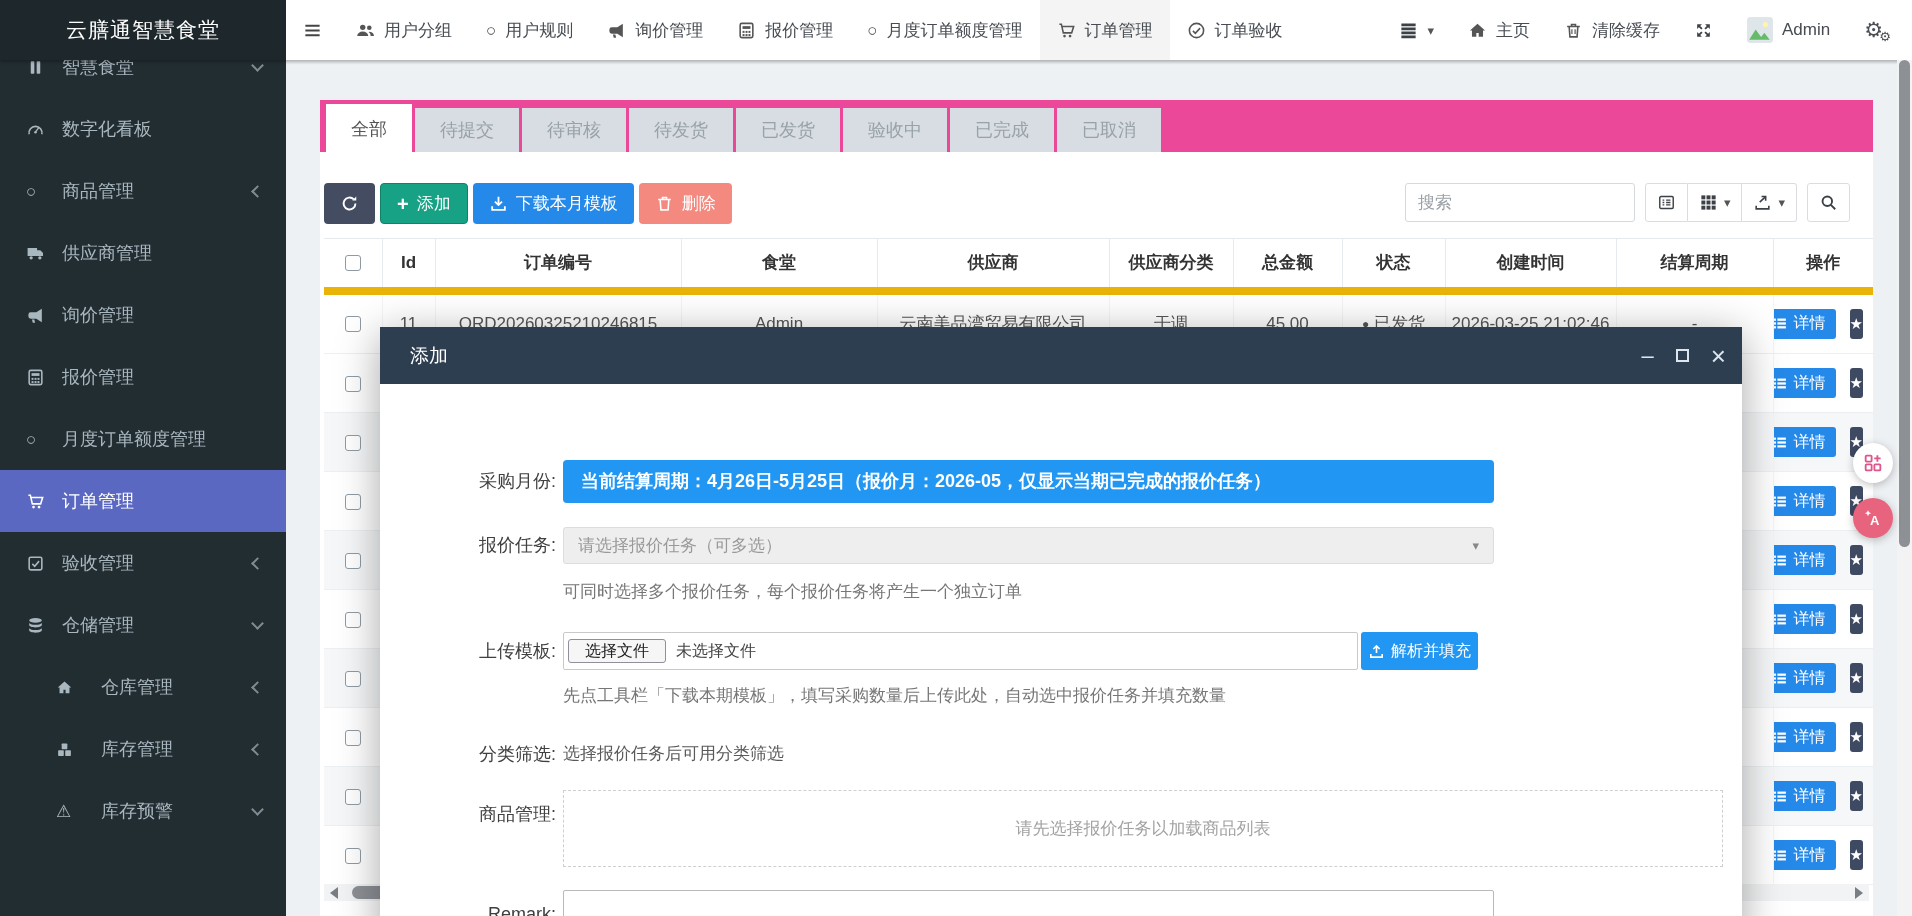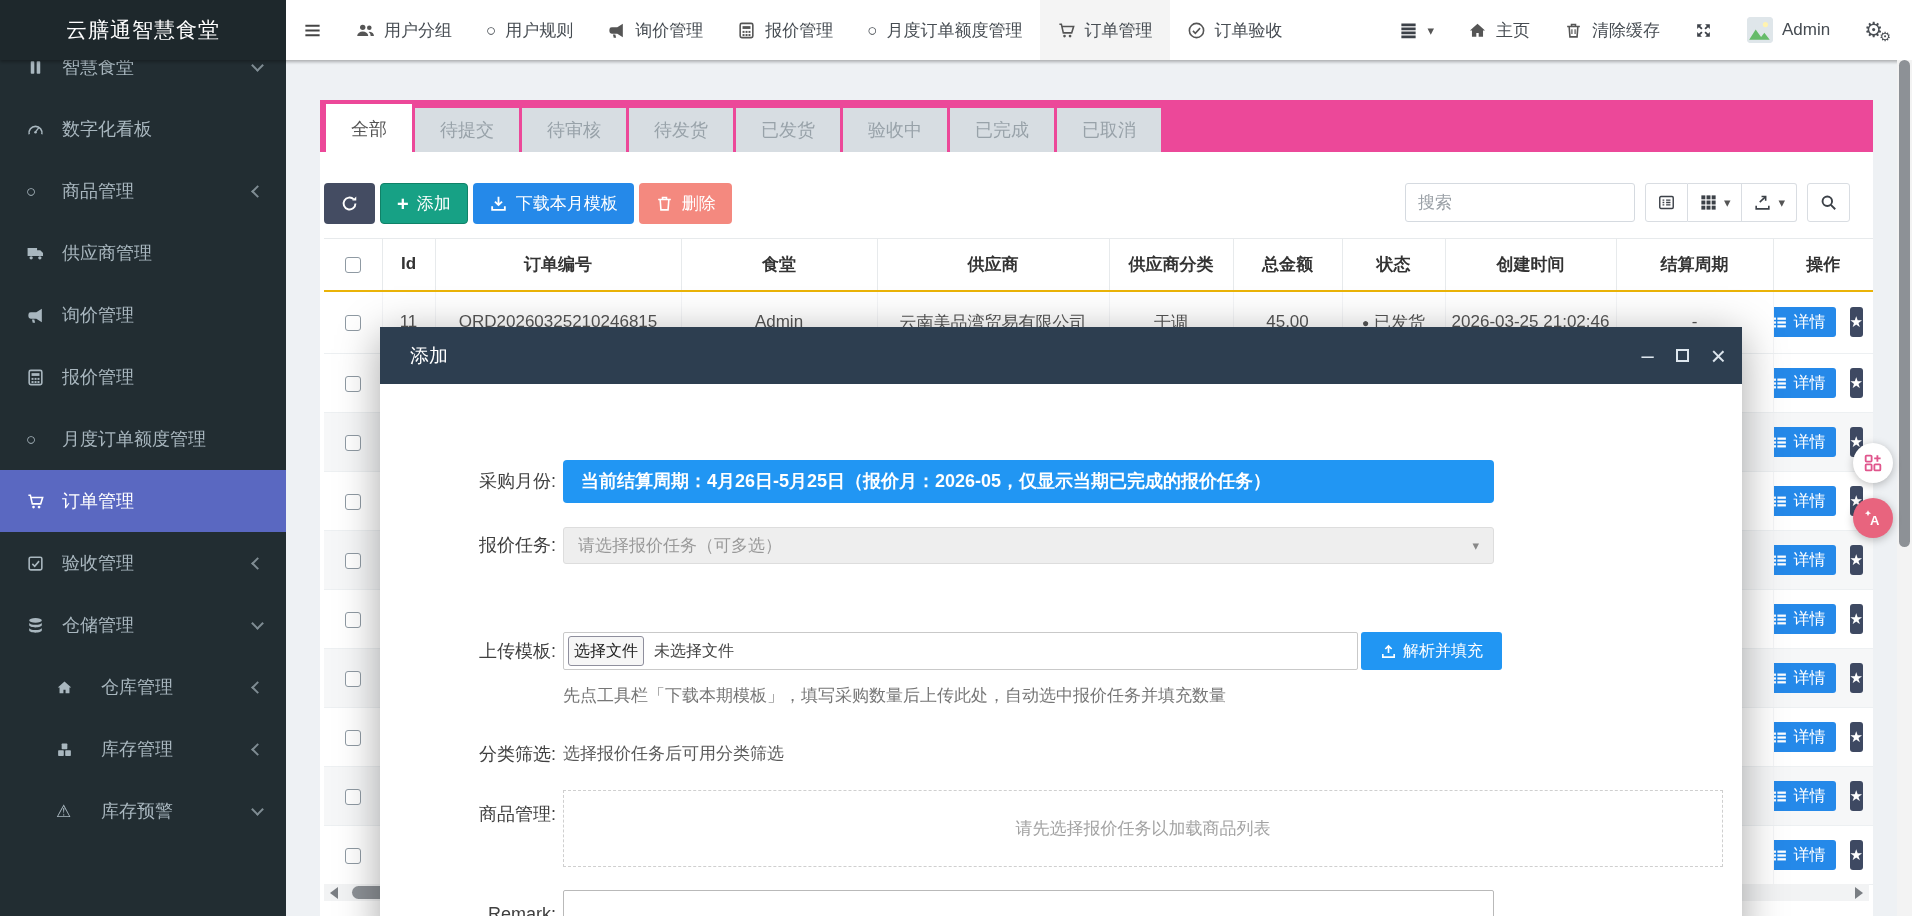--- a/index.html
+++ b/index.html
@@ -63,21 +63,21 @@
   .btn-group { display:flex; margin-left:10px; }
   .wbtn { height:39px; background:#fff; border:1px solid #d9dde2; display:inline-flex; align-items:center; gap:6px;
           padding:0 11px; color:#3c4148; cursor:pointer; font-family:inherit; }
   .btn-group .wbtn + .wbtn { border-left:none; }
   .btn-group .wbtn:first-child { border-radius:3px 0 0 3px; }
   .btn-group .wbtn:last-child { border-radius:0 3px 3px 0; }
   .wbtn.single { border-radius:3px; margin-left:10px; }
 
   
   #dt { position:absolute; left:4px; top:86px; width:1549px; border-collapse:collapse; table-layout:fixed; }
-  #dt th { height:52px; border-top:1px solid #e7eaec; border-bottom:2px solid #eab308; border-right:1px solid #e7eaec;
+  #dt th { height:52px; border-top:1px solid #e7eaec; border-bottom:8px solid #eab308; border-right:1px solid #e7eaec;
            font-size:17px; color:#333; font-weight:bold; text-align:center; background:#fff; overflow:hidden; white-space:nowrap; }
   #dt td { height:59px; border-bottom:1px solid #edf0f2; border-right:1px solid #f3f4f6; text-align:center;
            font-size:17px; color:#555; overflow:hidden; white-space:nowrap; }
   #dt tbody tr.first td { height:63px; }
   #dt tbody tr:nth-child(2n+3) { background:#f6f7f8; }
   #dt th:last-child, #dt td:last-child { border-right:none; }
   .cb { width:16px; height:16px; border:1.5px solid #8f9aa3; border-radius:3px; background:#fff; display:inline-block; vertical-align:middle; cursor:pointer; }
   .st-dot { font-size:12px; vertical-align:1px; }
   .status-shipped { color:#5c6bc0; }
   .ops { position:relative; left:-13px; display:flex; gap:14px; justify-content:flex-start; align-items:center; padding-left:0; }
@@ -109,24 +109,24 @@
   #modal-body { position:relative; height:563px; }
   .flabel { position:absolute; left:0; width:176px; text-align:right; font-size:18px; color:#404040; }
   .fhelp { position:absolute; left:183px; font-size:17px; color:#767676; }
   #banner { position:absolute; left:183px; top:76px; width:931px; height:43px; background:#2196f3; border-radius:4px;
             color:#fff; font-size:18px; font-weight:bold; line-height:43px; padding:0 18px; overflow:hidden; white-space:nowrap; }
   #task-select { position:absolute; left:183px; top:143px; width:931px; height:37px; background:#eee; border:1px solid #ddd;
                  border-radius:3px; color:#999; font-size:17px; line-height:35px; padding:0 14px; cursor:pointer; }
   #task-select .caret { position:absolute; right:14px; top:0; color:#888; }
   #upload-box { position:absolute; left:183px; top:248px; width:795px; height:38px; border:1px solid #c9c9c9; border-radius:2px;
                 display:flex; align-items:center; background:#fff; }
-  #choose-file { margin-left:4px; height:30px; border:1px solid #8f8f9d; border-radius:3px; background:#f6f6f6;
-                 font-size:16px; color:#222; padding:0 5px; cursor:pointer; font-family:inherit;text-align:right; }
+  #choose-file { margin-left:4px; height:24px; border:1px solid #8f8f9d; border-radius:3px; background:#f6f6f6;
+                 font-size:16px; color:#222; padding:0 16px; cursor:pointer; font-family:inherit;text-align:right; }
   #no-file { margin-left:10px; font-size:16px; color:#444; }
-  #parse-btn { position:absolute; left:981px; top:248px; width:141px; height:38px; background:#2196f3; color:#fff;
+  #parse-btn { position:absolute; left:981px; top:248px; width:117px; height:38px; background:#2196f3; color:#fff;
                border:none; border-radius:3px; font-size:16px; display:inline-flex; align-items:center; justify-content:center;
                gap:6px; cursor:pointer; font-family:inherit; }
   #cat-text { position:absolute; left:183px; top:358px; font-size:17px; color:#595959; }
   #detail-box { position:absolute; left:183px; top:406px; width:1160px; height:77px; border:1px dashed #cfcfcf;
                 display:flex; align-items:center; justify-content:center; color:#a2a2a2; font-size:17px; }
   #remark { position:absolute; left:183px; top:506px; width:931px; height:80px; border:1px solid #b9b9b9; border-radius:2px;
             resize:none; font-family:inherit; font-size:16px; padding:6px 10px; }
 
   
   .float-btn { position:absolute; width:40px; height:40px; border-radius:50%; z-index:340; display:flex;
@@ -730,20 +730,21 @@
   </div>
   <div id="modal-body">
     <span class="flabel" style="top:76px; line-height:43px;">采购月份:</span>
     <div id="banner">当前结算周期：4月26日-5月25日（报价月：2026-05，仅显示当期已完成的报价任务）</div>
 
     <span class="flabel" style="top:143px; line-height:37px;">报价任务:</span>
     <div id="task-select">
       <span>请选择报价任务（可多选）</span>
       <span class="caret">▾</span>
     </div>
+    <span class="fhelp" style="top:196px;">可同时选择多个报价任务，每个报价任务将产生一个独立订单</span>
 
     <span class="flabel" style="top:248px; line-height:38px;">上传模板:</span>
     <div id="upload-box">
       <button id="choose-file">选择文件</button>
       <span id="no-file">未选择文件</span>
     </div>
     <button id="parse-btn">
       <svg class="ic ic-sm" viewBox="0 0 24 24" fill="none" stroke="#fff" stroke-width="2.3">
           <path d="M12 14V4.5M7.5 8.5L12 4l4.5 4.5M4 15.5V20h16v-4.5"></path>
         </svg>

